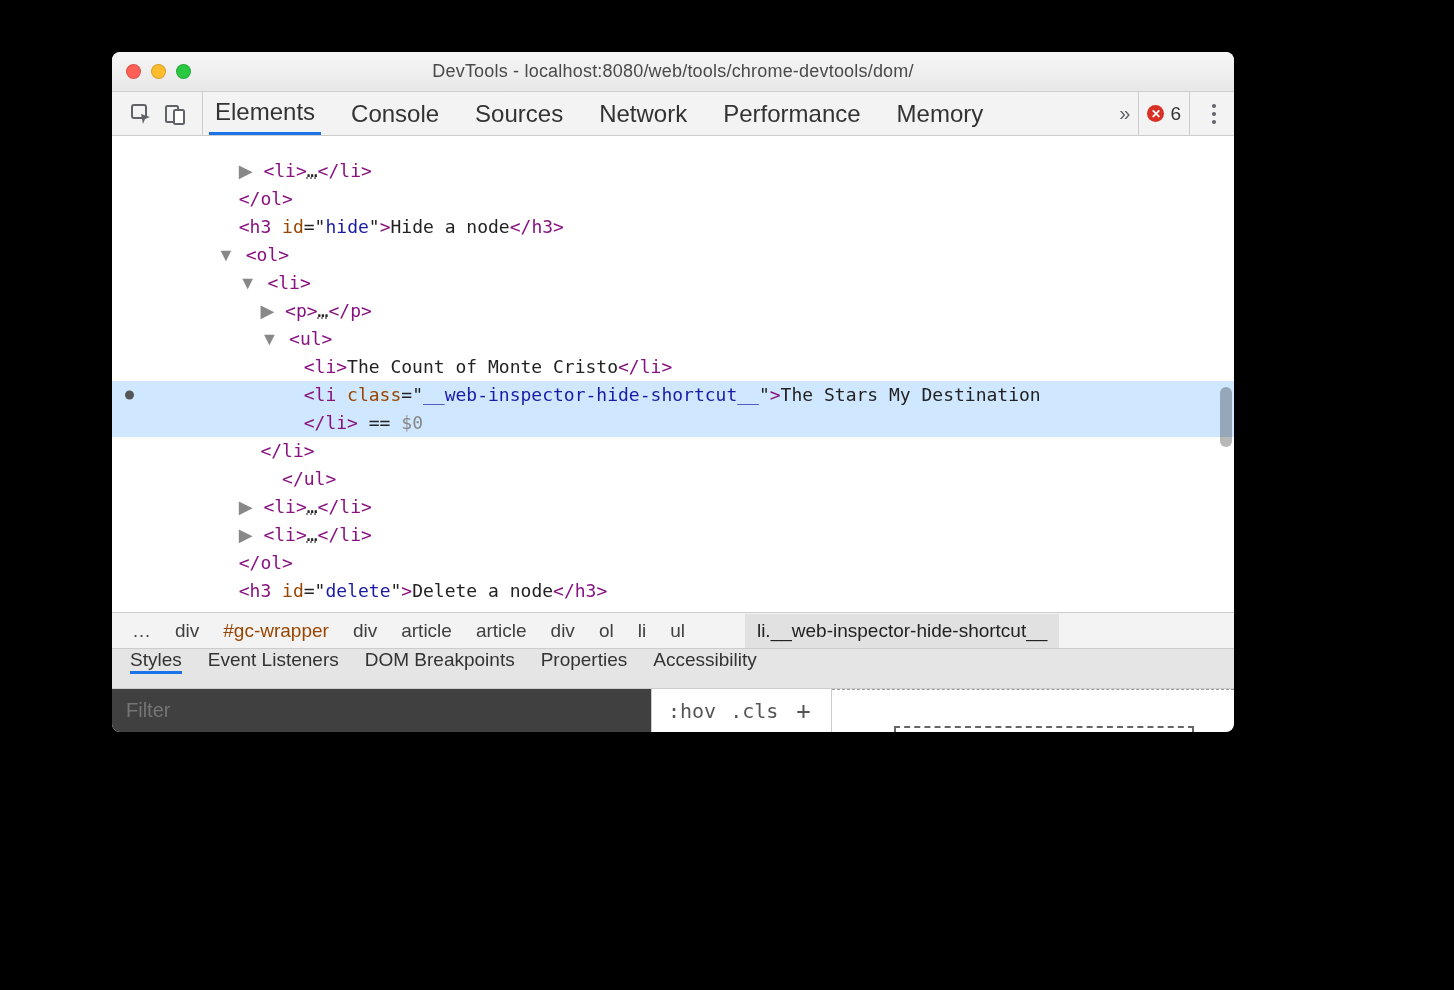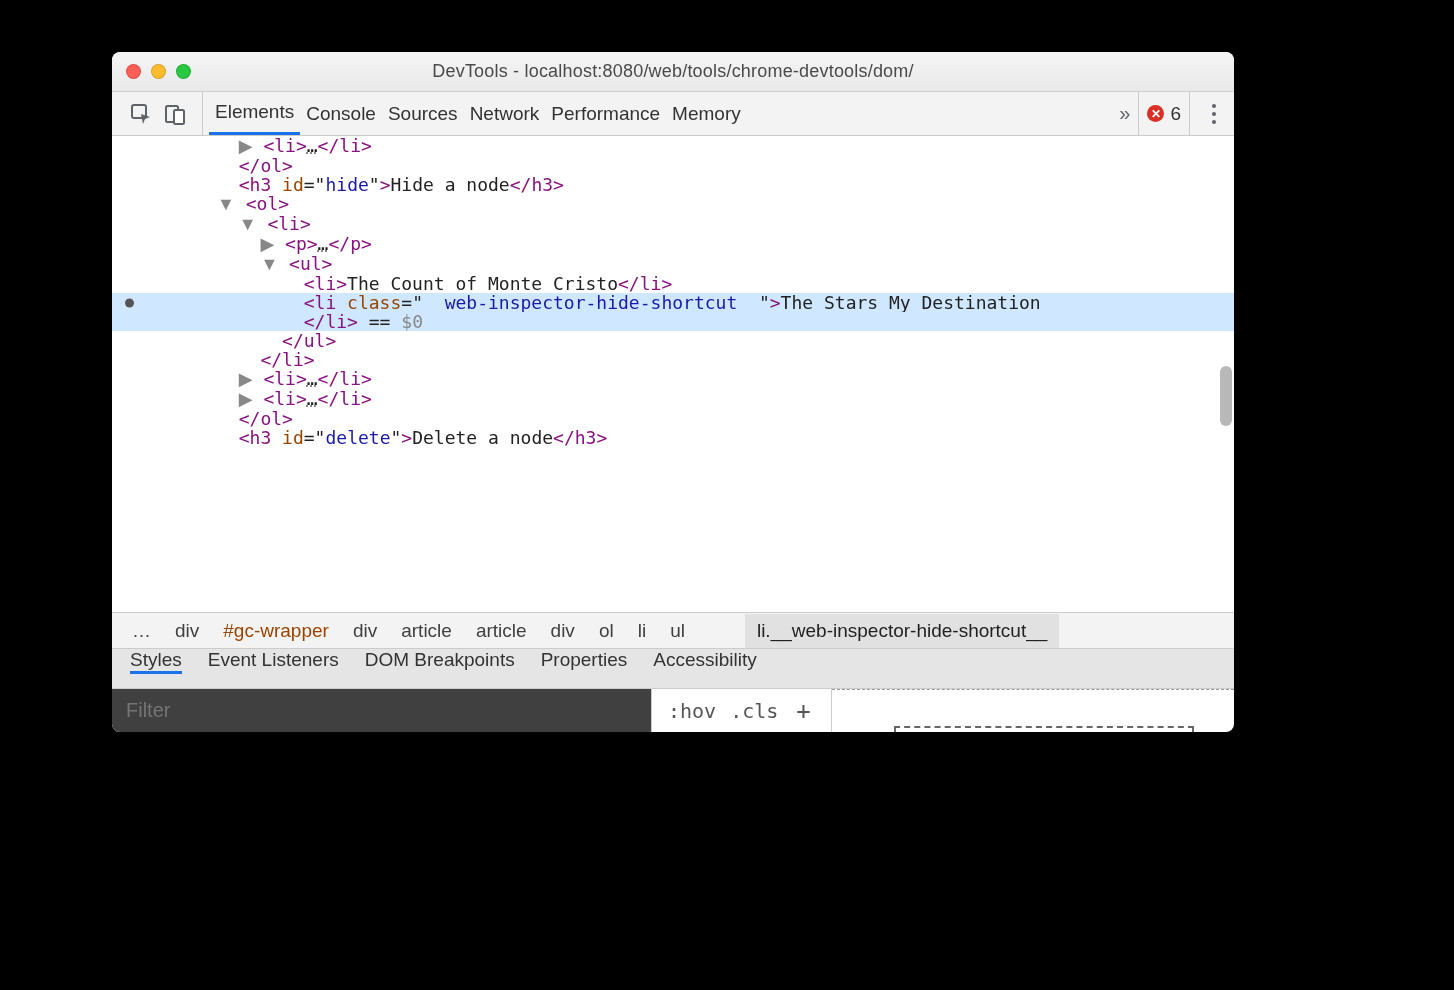--- a/index.html
+++ b/index.html
@@ -60,22 +60,22 @@
     padding: 0 10px 0 18px;
     background:#f3f3f3;
   }
   .tb-icons {
     display:flex; align-items:center; gap:12px;
     padding-right: 16px; margin-right: 6px;
     border-right:1px solid #ccc; height:100%;
   }
   .tb-icons svg { display:block; }
   .tabs {
-    display:flex; align-items:stretch; height:100%;
-    font-size:19px; color:#333;
+    display:flex; align-items:stretch; gap:24px; height:100%;
+    font-size:24px; color:#333;
   }
   .tab {
     display:flex; align-items:center; padding:0 6px; cursor:pointer;
   }
   .tab.active {
     color:#333; border-bottom:3px solid #1a73e8; font-weight:500;
   }
   .tb-right {
     margin-left:auto; display:flex; align-items:center; gap:14px;
     height:100%;
@@ -90,21 +90,21 @@
     color:#fff;display:flex;align-items:center;justify-content:center;
     font-size:12px;font-weight:bold;
   }
   .kebab { width:20px; display:flex; flex-direction:column; gap:4px; align-items:center;}
   .kebab span{width:4px;height:4px;border-radius:50%;background:#5f6368;}
   .chevrons { font-size:20px; color:#5f6368; letter-spacing:-6px; }
   
   .dom {
     flex:1; overflow:hidden; position:relative;
     font-family: Menlo, Consolas, monospace;
-    font-size:18px; line-height:19px;
+    font-size:18px; line-height:28px;margin-top:21px;
   }
   .dom-inner { padding-top:0; }
   .line { white-space:pre; padding-left:40px; }
   .line.sel {
     background:#cfe8ff;
     position:relative;
   }
   .sel-marker {
     position:absolute; left:13px; top:50%; transform:translateY(-50%);
     width:9px;height:9px;border-radius:50%;background:#555;
@@ -218,22 +218,22 @@
         <div class="line">        <span class="disc">▶</span> <span class="punct">&lt;</span><span class="tag">li</span><span class="punct">&gt;</span><span class="ellips">…</span><span class="punct">&lt;/</span><span class="tag">li</span><span class="punct">&gt;</span></div>
         <div class="line">        <span class="punct">&lt;/</span><span class="tag">ol</span><span class="punct">&gt;</span></div>
         <div class="line">        <span class="punct">&lt;</span><span class="tag">h3</span><span class="txt"> </span><span class="attr">id</span><span class="txt">=</span><span class="txt">"</span><span class="val">hide</span><span class="txt">"</span><span class="punct">&gt;</span><span class="txt">Hide a node</span><span class="punct">&lt;/</span><span class="tag">h3</span><span class="punct">&gt;</span></div>
         <div class="line">      <span class="disc">▼</span> <span class="punct">&lt;</span><span class="tag">ol</span><span class="punct">&gt;</span></div>
         <div class="line">        <span class="disc">▼</span> <span class="punct">&lt;</span><span class="tag">li</span><span class="punct">&gt;</span></div>
         <div class="line">          <span class="disc">▶</span> <span class="punct">&lt;</span><span class="tag">p</span><span class="punct">&gt;</span><span class="ellips">…</span><span class="punct">&lt;/</span><span class="tag">p</span><span class="punct">&gt;</span></div>
         <div class="line">          <span class="disc">▼</span> <span class="punct">&lt;</span><span class="tag">ul</span><span class="punct">&gt;</span></div>
         <div class="line">              <span class="punct">&lt;</span><span class="tag">li</span><span class="punct">&gt;</span><span class="txt">The Count of Monte Cristo</span><span class="punct">&lt;/</span><span class="tag">li</span><span class="punct">&gt;</span></div>
         <div class="line sel"><span class="sel-marker"></span>              <span class="punct">&lt;</span><span class="tag">li</span><span class="txt"> </span><span class="attr">class</span><span class="txt">=</span><span class="txt">"</span><span class="val">__web-inspector-hide-shortcut__</span><span class="txt">"</span><span class="punct">&gt;</span><span class="txt">The Stars My Destination</span></div>
         <div class="line sel">              <span class="punct">&lt;/</span><span class="tag">li</span><span class="punct">&gt;</span><span class="txt"> == </span><span class="refvar">$0</span></div>
+        <div class="line">          <span class="punct">&lt;/</span><span class="tag">li</span><span class="punct">&gt;</span></div>
         <div class="line">            <span class="punct">&lt;/</span><span class="tag">ul</span><span class="punct">&gt;</span></div>
-        <div class="line">          <span class="punct">&lt;/</span><span class="tag">li</span><span class="punct">&gt;</span></div>
         <div class="line">        <span class="disc">▶</span> <span class="punct">&lt;</span><span class="tag">li</span><span class="punct">&gt;</span><span class="ellips">…</span><span class="punct">&lt;/</span><span class="tag">li</span><span class="punct">&gt;</span></div>
         <div class="line">        <span class="disc">▶</span> <span class="punct">&lt;</span><span class="tag">li</span><span class="punct">&gt;</span><span class="ellips">…</span><span class="punct">&lt;/</span><span class="tag">li</span><span class="punct">&gt;</span></div>
         <div class="line">        <span class="punct">&lt;/</span><span class="tag">ol</span><span class="punct">&gt;</span></div>
         <div class="line">        <span class="punct">&lt;</span><span class="tag">h3</span><span class="txt"> </span><span class="attr">id</span><span class="txt">=</span><span class="txt">"</span><span class="val">delete</span><span class="txt">"</span><span class="punct">&gt;</span><span class="txt">Delete a node</span><span class="punct">&lt;/</span><span class="tag">h3</span><span class="punct">&gt;</span></div>
       </div>
     <div class="scrollhint"></div>
   </div>
 
   <div class="crumbs" id="crumbs">
       <span class="crumb">…</span>

